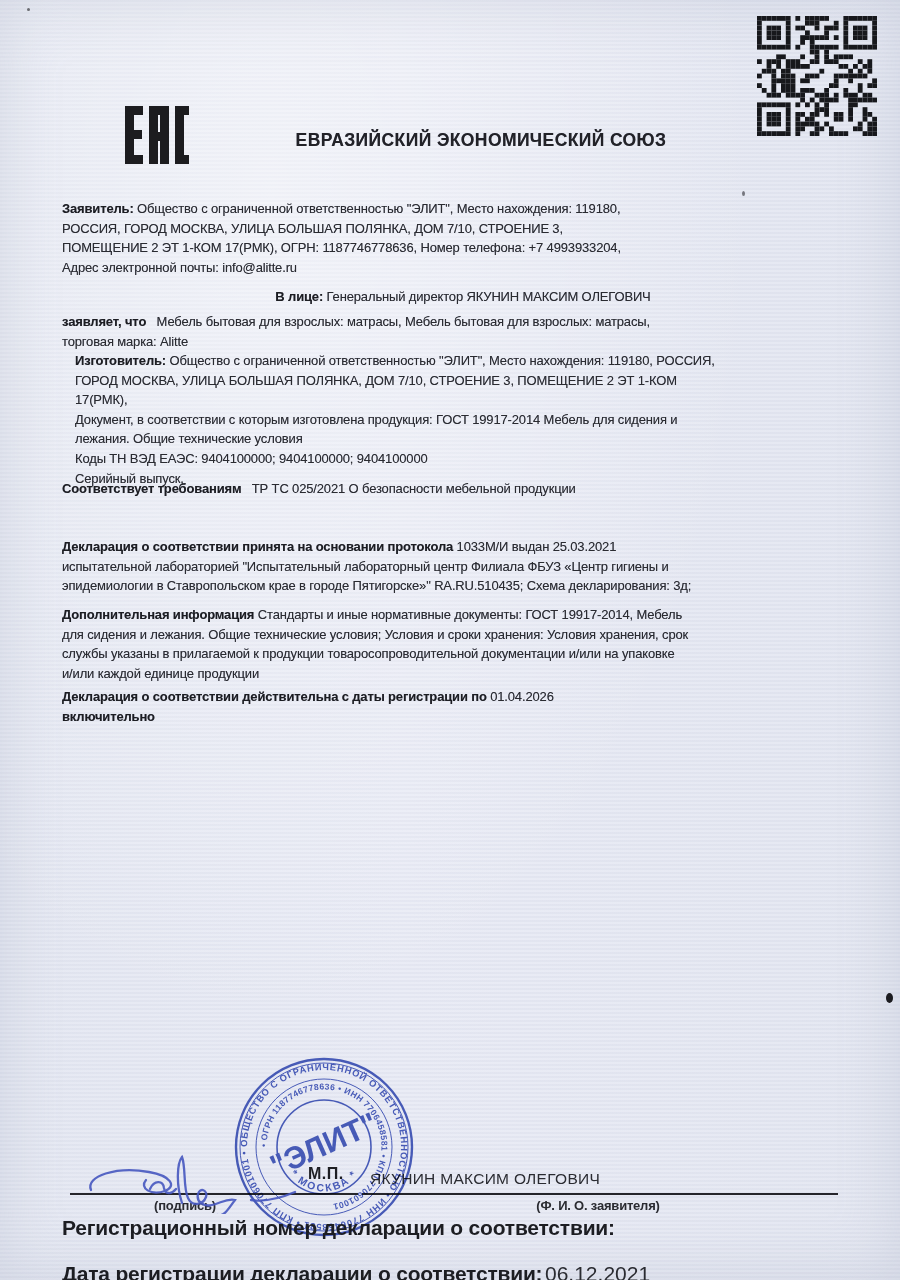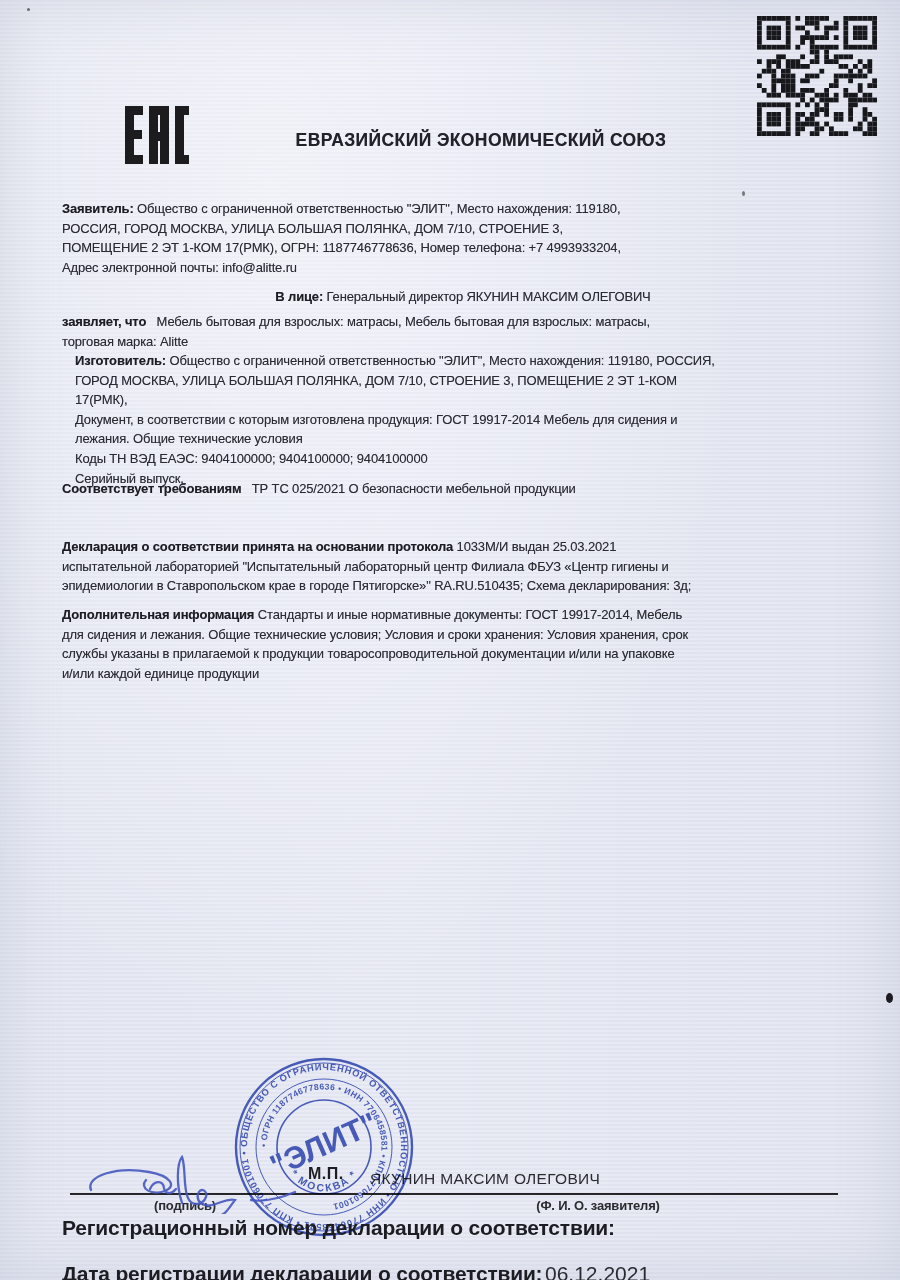--- a/index.html
+++ b/index.html
@@ -392,20 +392,21 @@
 
   <div class="abs para" style="top:537px;"><b>Декларация о соответствии принята на основании протокола</b><span> 1033М/И выдан 25.03.2021
 испытательной лабораторией "Испытательный лабораторный центр Филиала ФБУЗ «Центр гигиены и
 эпидемиологии в Ставропольском крае в городе Пятигорске»" RA.RU.510435; Схема декларирования: 3д;</span></div>
 
   <div class="abs para" style="top:605px;"><b>Дополнительная информация</b><span> Стандарты и иные нормативные документы: ГОСТ 19917-2014, Мебель
 для сидения и лежания. Общие технические условия; Условия и сроки хранения: Условия хранения, срок
 службы указаны в прилагаемой к продукции товаросопроводительной документации и/или на упаковке
 и/или каждой единице продукции</span></div>
 
+  <div class="abs para" style="top:687px;"><b>Декларация о соответствии действительна с даты регистрации по</b><span> 01.04.2026</span><b class="blk">включительно</b></div>
 
   <div class="abs sigline" style="left:70px; top:1193px; width:288px;"></div>
   <div class="abs sigline" style="left:362px; top:1193px; width:476px;"></div>
 
   <div class="abs name" style="left:370px; top:1170px;">ЯКУНИН МАКСИМ ОЛЕГОВИЧ</div>
   <div class="abs cap" style="left:140px; top:1198px; width:90px; text-align:center;">(подпись)</div>
   <div class="abs cap" style="left:523px; top:1198px; width:150px; text-align:center;">(Ф. И. О. заявителя)</div>
 
   <svg class="abs stamp" style="left:224px; top:1047px;" width="200" height="200" viewBox="0 0 200 200">
     <defs>

